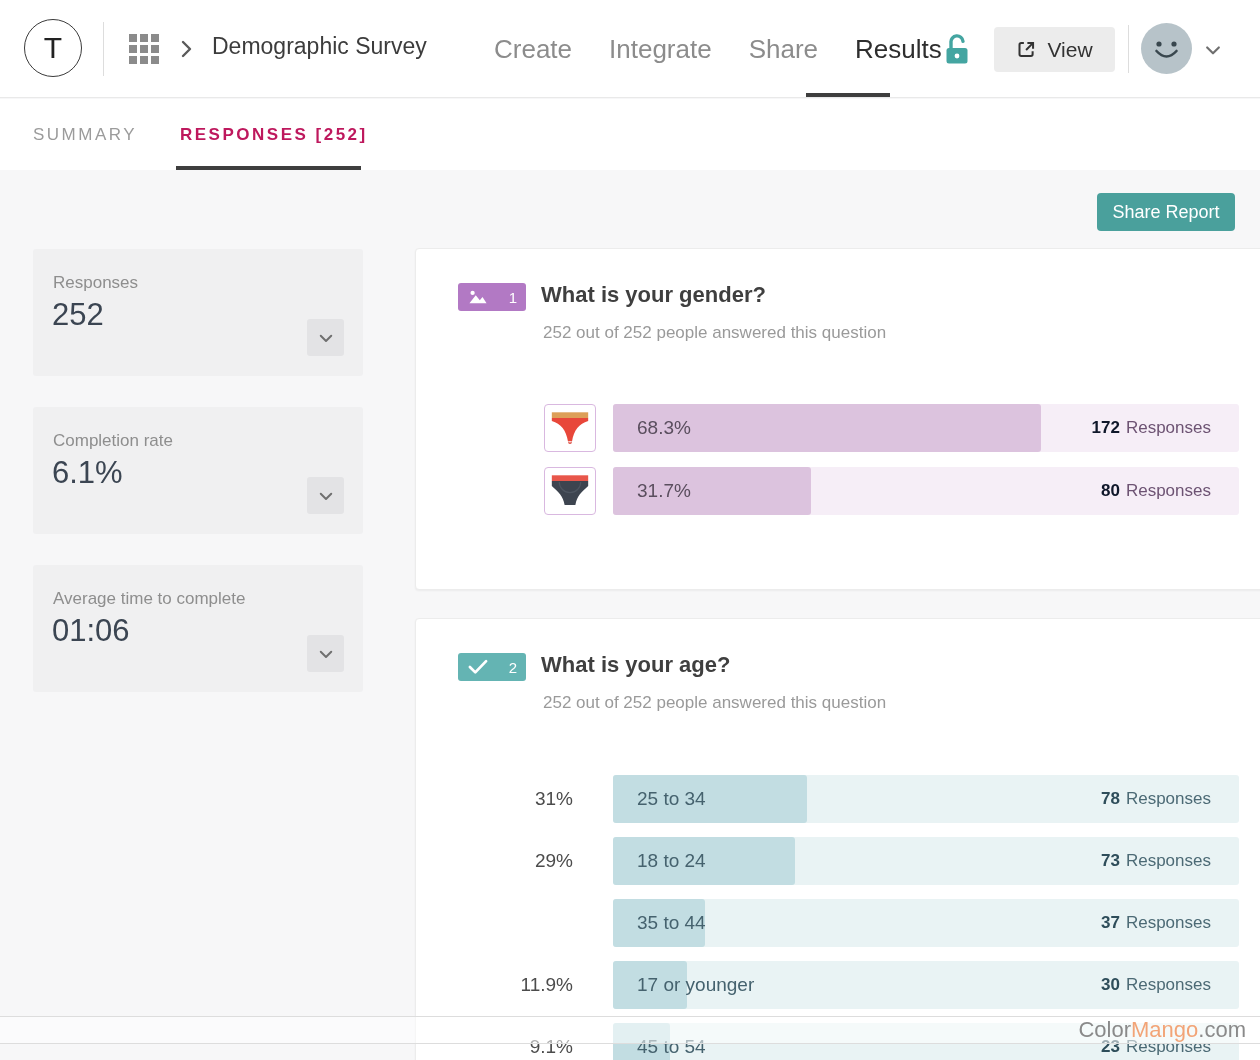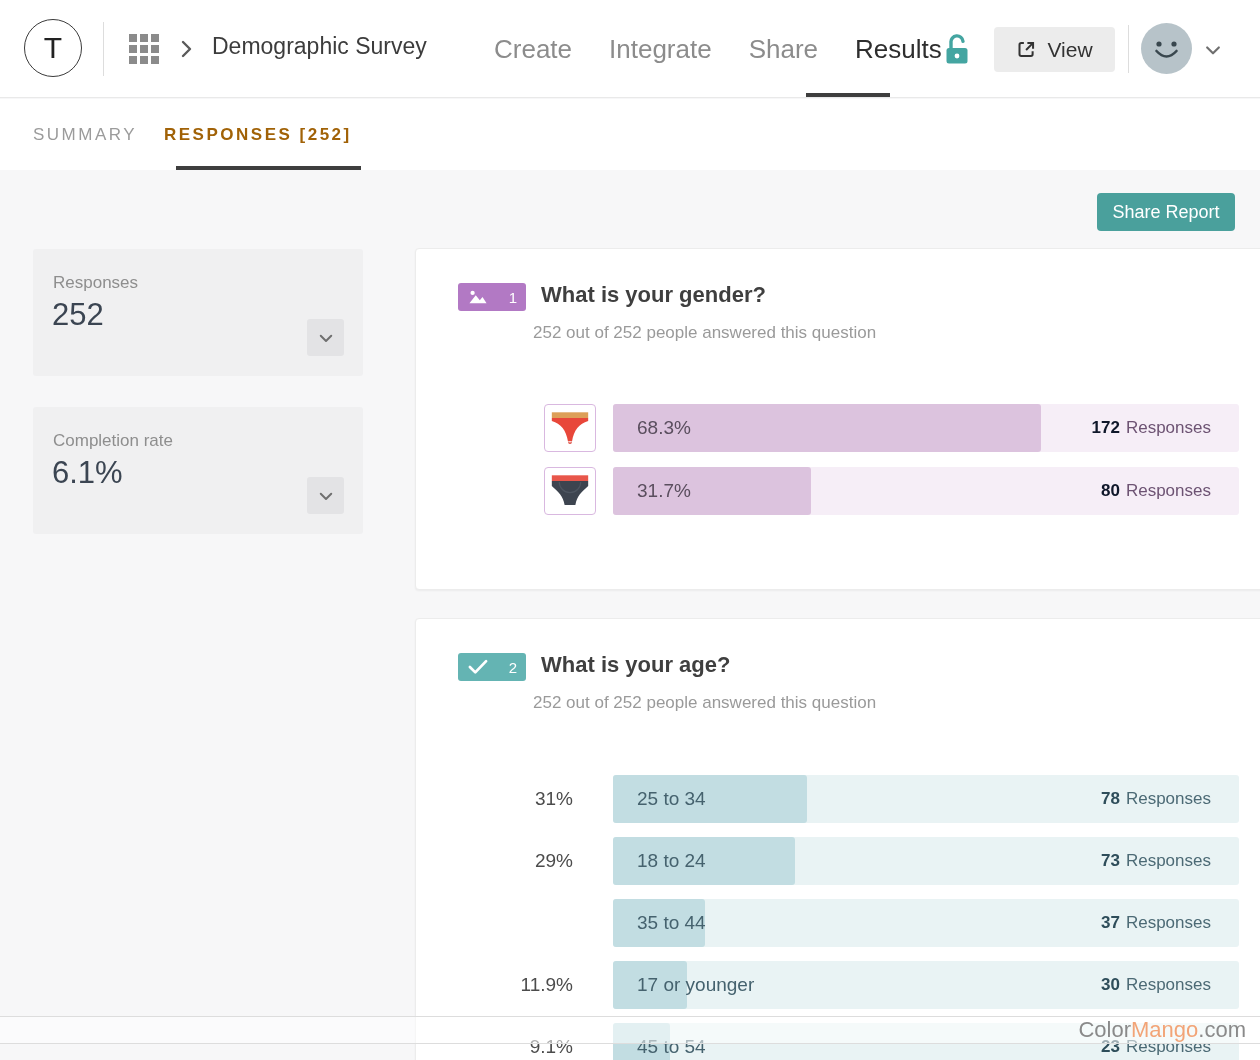--- a/index.html
+++ b/index.html
@@ -30,42 +30,42 @@
     border:none; border-radius:4px; display:flex; align-items:center; justify-content:center;
     gap:10px; font-size:21px; color:#333; cursor:pointer; font-family:inherit; }
   .nav-vdivider2 { position:absolute; left:1128px; top:25px; width:1px; height:48px; background:#ddd; }
   .avatar { position:absolute; left:1141px; top:23px; width:51px; height:51px; border-radius:50%; cursor:pointer; }
   .avatar-chevron { position:absolute; left:1203px; top:40px; cursor:pointer; }
   
   .tabbar { position:absolute; top:99px; left:0; width:1260px; height:71px; background:#fff; z-index:20; }
   .tab { position:absolute; top:0; height:71px; display:flex; align-items:center;
     font-size:17px; letter-spacing:2.5px; cursor:pointer; }
   .tab-summary { left:33px; color:#9b9b9b; font-weight:500; }
-  .tab-responses { left:164px; color:#a16207; font-weight:700; }
+  .tab-responses { left:180px; color:#be185d; font-weight:700; }
   .tab-underline { position:absolute; left:176px; bottom:0; width:185px; height:4px; background:#3e3e3e; }
   
   .content { position:absolute; top:170px; left:0; width:1212px; height:890px; background:#f7f7f8; }
   .share-btn { position:absolute; left:1097px; top:23px; width:138px; height:38px; background:#4aa09c;
     color:#fff; font-size:18px; border:none; border-radius:4px; cursor:pointer; font-family:inherit; }
   
   .stat-card { position:absolute; left:33px; width:330px; height:127px; background:#f0f0f1; border-radius:3px; }
   .stat-label { position:absolute; left:20px; top:24px; font-size:17px; color:#8e8e8e; }
   .stat-value { position:absolute; left:19px; top:48px; font-size:31px; font-weight:400; color:#3b4552; }
   .stat-drop { position:absolute; left:274px; top:70px; width:37px; height:37px; background:#e3e3e5;
     border:none; border-radius:3px; display:flex; align-items:center; justify-content:center; cursor:pointer; }
   
   .qcard { position:absolute; left:415px; width:860px; background:#fff; border:1px solid #ececec;
     border-radius:4px; box-shadow:0 1px 2px rgba(0,0,0,0.05); }
   .qbadge { position:absolute; left:42px; top:34px; width:68px; height:28px; border-radius:3px;
     display:flex; align-items:center; justify-content:space-between; padding:0 9px; }
   .qbadge .qnum { color:#fff; font-size:15px; font-weight:500; }
   .badge-purple { background:#b279c4; }
   .badge-teal { background:#64b4b3; }
   .qtitle { position:absolute; left:125px; top:33px; font-size:22px; font-weight:700; color:#3f3f3f; }
-  .qsubtitle { position:absolute; left:117px; top:74px; font-size:17px; color:#9a9a9a; }
+  .qsubtitle { position:absolute; left:127px; top:74px; font-size:17px; color:#9a9a9a; }
   
   .ans-row { position:absolute; left:0; width:860px; height:48px; }
   .ans-icon-box { position:absolute; left:128px; top:0; width:52px; height:48px; background:#fff;
     border:1.5px solid #d9b8e0; border-radius:4px; display:flex; align-items:center; justify-content:center; }
   .bar-track { position:absolute; left:197px; top:0; width:626px; height:48px; border-radius:3px; }
   .bar-fill { position:absolute; left:0; top:0; height:48px; border-radius:3px; }
   .track-purple { background:#f6eef7;padding-left:26px; } .fill-purple { background:#dcc3de; }
   .track-teal { background:#e9f3f4; } .fill-teal { background:#c2dde2; }
   .bar-pct { position:absolute; left:24px; top:0; height:48px; display:flex; align-items:center;
     font-size:19px; color:#5a4e5e; }
@@ -170,20 +170,29 @@
   </div>
   <div class="stat-card" style="top:237px;">
     <div class="stat-label">Completion rate</div>
     <div class="stat-value">6.1%</div>
     <button class="stat-drop">
       <svg width="18" height="18" viewBox="0 0 24 24">
           <polyline points="5,9 12,16 19,9" fill="none" stroke="#6f6f6f" stroke-width="2.6" stroke-linecap="round" stroke-linejoin="round"></polyline>
         </svg>
     </button>
   </div>
+  <div class="stat-card" style="top:395px;">
+    <div class="stat-label">Average time to complete</div>
+    <div class="stat-value">01:06</div>
+    <button class="stat-drop">
+      <svg width="18" height="18" viewBox="0 0 24 24">
+          <polyline points="5,9 12,16 19,9" fill="none" stroke="#6f6f6f" stroke-width="2.6" stroke-linecap="round" stroke-linejoin="round"></polyline>
+        </svg>
+    </button>
+  </div>
 
   <div class="qcard" style="top:78px; height:342px;">
     <div class="qbadge badge-purple">
       <span>
         <svg width="22" height="18" viewBox="0 0 24 20">
           <circle cx="6" cy="5.5" r="2.4" fill="#fff"></circle>
           <path d="M2.5 17 L9.5 8 L14 13.5 L17 10 L21.5 17 Z" fill="#fff"></path>
         </svg>
       </span>
       <span class="qnum">1</span>

